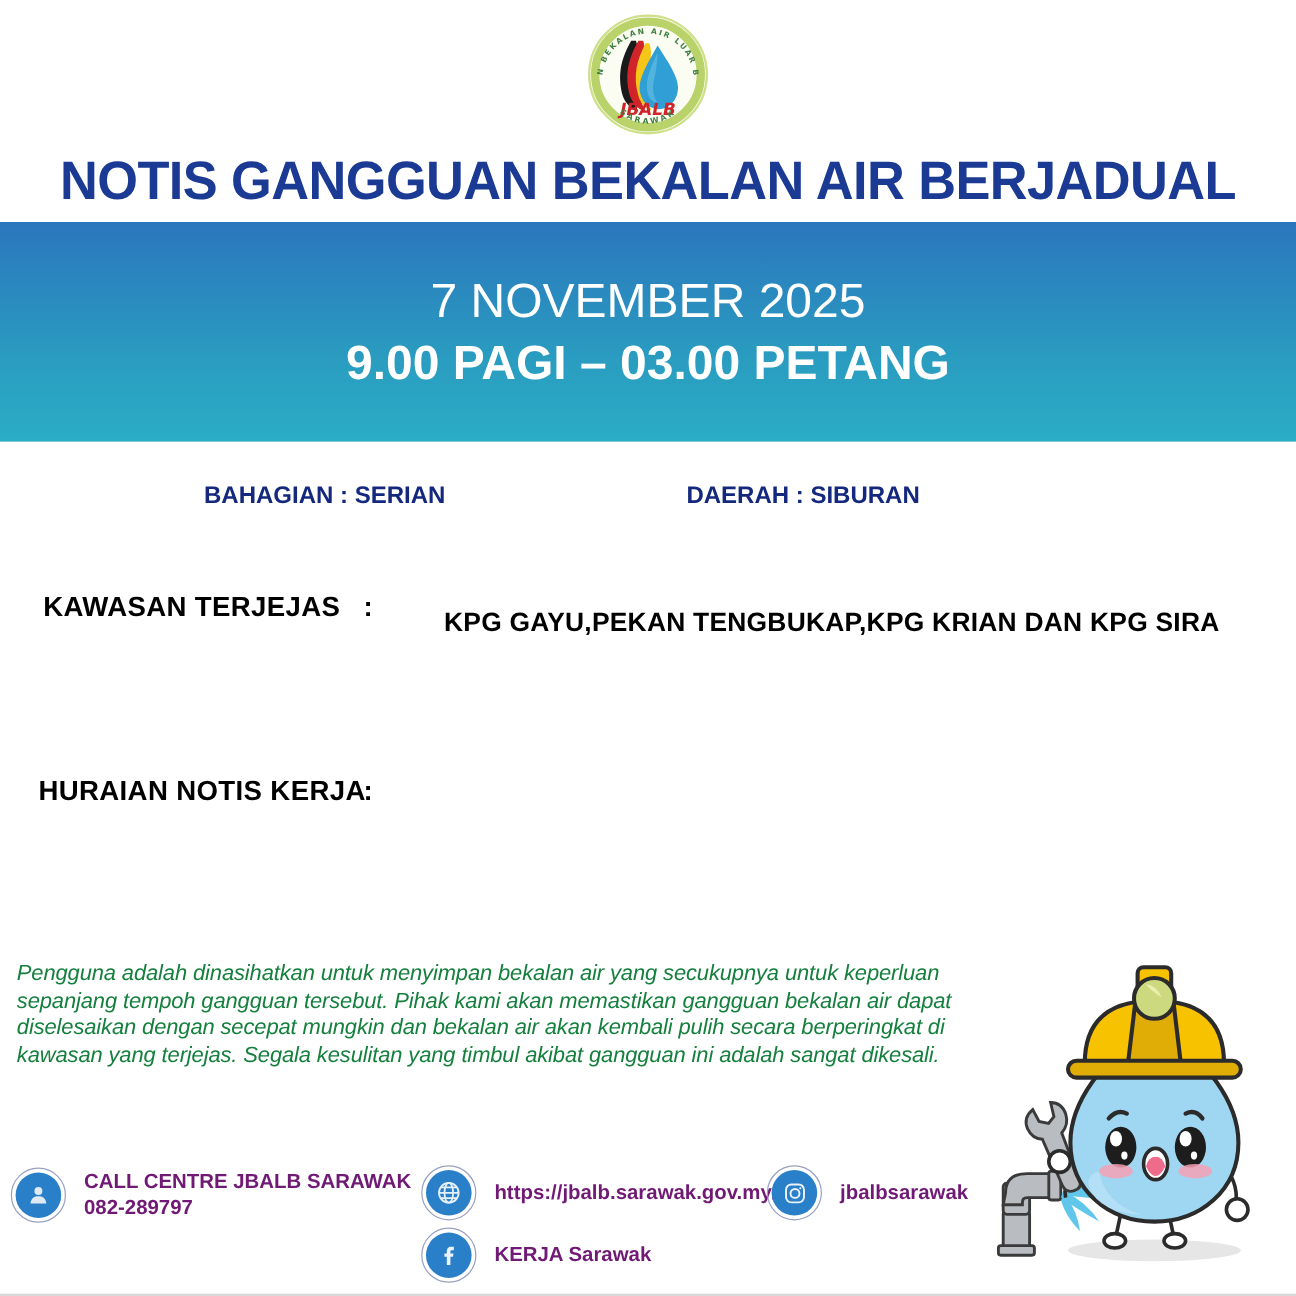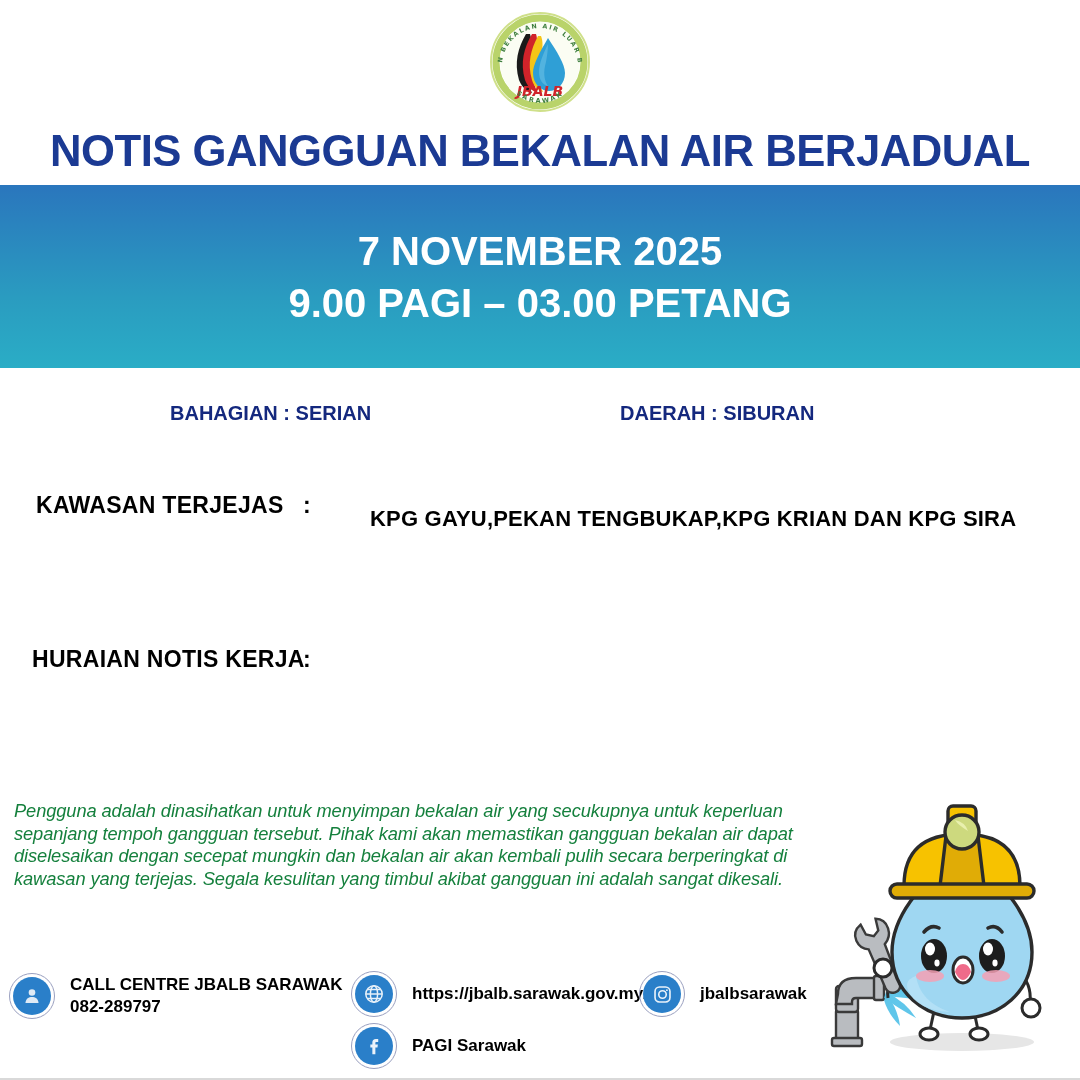--- a/index.html
+++ b/index.html
@@ -62,21 +62,21 @@
     height: 183px;
     background: linear-gradient(180deg, #2a76bd 0%, #2a9cc0 62%, #2aadc6 100%);
     display: flex;
     flex-direction: column;
     align-items: center;
     justify-content: center;
   }
   .band-date {
     color: #ffffff;
     font-size: 40px;
-    font-weight: bold;
+    font-weight: normal;
     letter-spacing: 0px;
     line-height: 1.1;
     margin-bottom: 8px;
   }
   .band-time {
     color: #ffffff;
     font-size: 40px;
     font-weight: bold;
     line-height: 1.1;
   }
@@ -90,21 +90,21 @@
     height: 40px;
   }
   .div-item {
     position: absolute;
     color: #14287e;
     font-size: 20px;
     font-weight: bold;
     white-space: nowrap;
   }
   .div-bahagian { left: 170px; top: 0; }
-  .div-daerah { left: 572px; top: 0; margin-left: 48px; }
+  .div-daerah { left: 572px; top: 0; }
   .field-label {
     position: absolute;
     font-size: 23px;
     font-weight: bold;
     letter-spacing: 0.3px;
     white-space: nowrap;
   }
   .field-colon {
     position: absolute;
     font-size: 23px;
@@ -212,21 +212,21 @@
     width: 38px;
     height: 38px;
     border-radius: 50%;
     background: #2a7fc9;
     display: flex;
     align-items: center;
     justify-content: center;
   }
   .c-text {
     margin-left: 14px;
-    color: #000000;
+    color: #701a75;
     font-size: 17px;
     font-weight: bold;
     line-height: 22px;
     white-space: nowrap;
   }
   .c-text .sub { font-size: 17px; display: block; }
 
   .contact-call { left: 8px; top: 972px; }
   .contact-web  { left: 350px; top: 970px; }
   .contact-fb   { left: 350px; top: 1022px; }
@@ -341,21 +341,21 @@
 
   <div class="contact contact-fb">
     <div class="c-icon">
       <div class="ring"></div>
       <div class="disc">
         <svg width="22" height="22" viewBox="0 0 24 24">
           <path d="M14.6 7.6h2V4.4h-2.6c-2.4 0-3.8 1.5-3.8 3.9v2.1H8v3.1h2.2V21h3.3v-7.5h2.3l.4-3.1h-2.7V8.7c0-.8.3-1.1 1.1-1.1z" fill="#eaf2fa"></path>
         </svg>
       </div>
     </div>
-    <div class="c-text">PAGI Sarawak</div>
+    <div class="c-text">KERJA Sarawak</div>
   </div>
 
   <div class="contact contact-ig">
     <div class="c-icon">
       <div class="ring"></div>
       <div class="disc">
         <svg width="23" height="23" viewBox="0 0 24 24" fill="none" stroke="#eaf2fa" stroke-width="1.7">
           <rect x="4.2" y="4.2" width="15.6" height="15.6" rx="4.6"></rect>
           <circle cx="12" cy="12" r="3.9"></circle>
           <circle cx="16.6" cy="7.5" r="0.95" fill="#eaf2fa" stroke="none"></circle>

